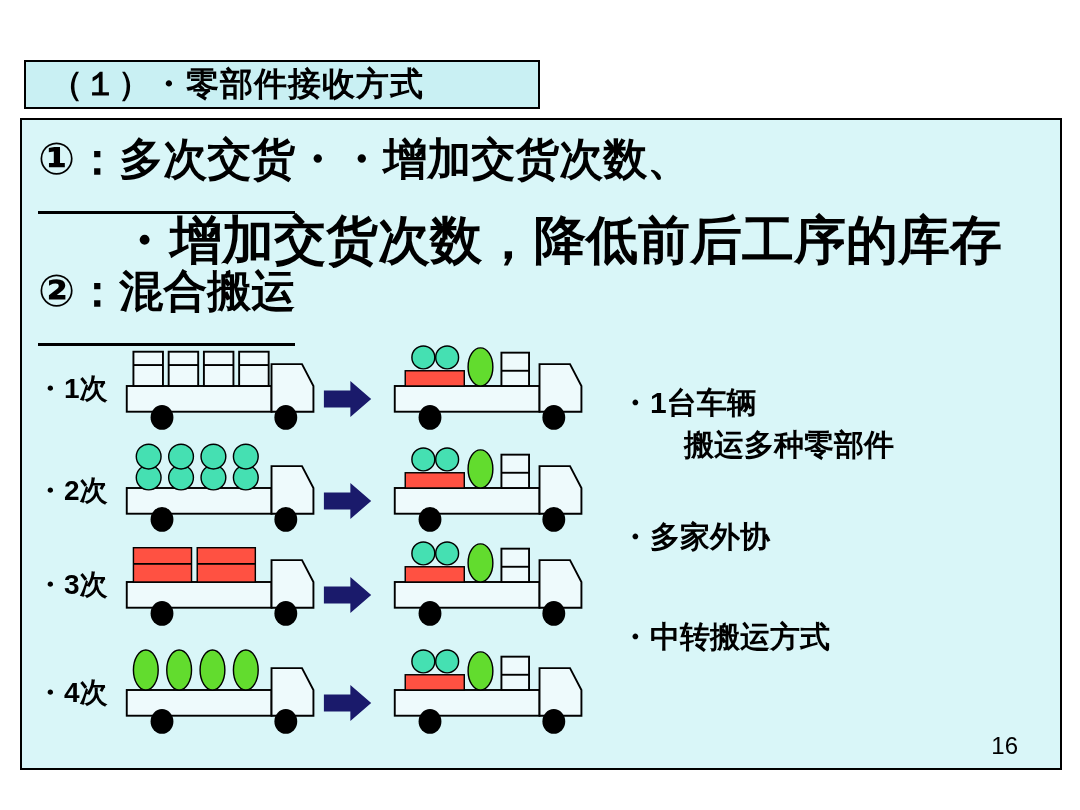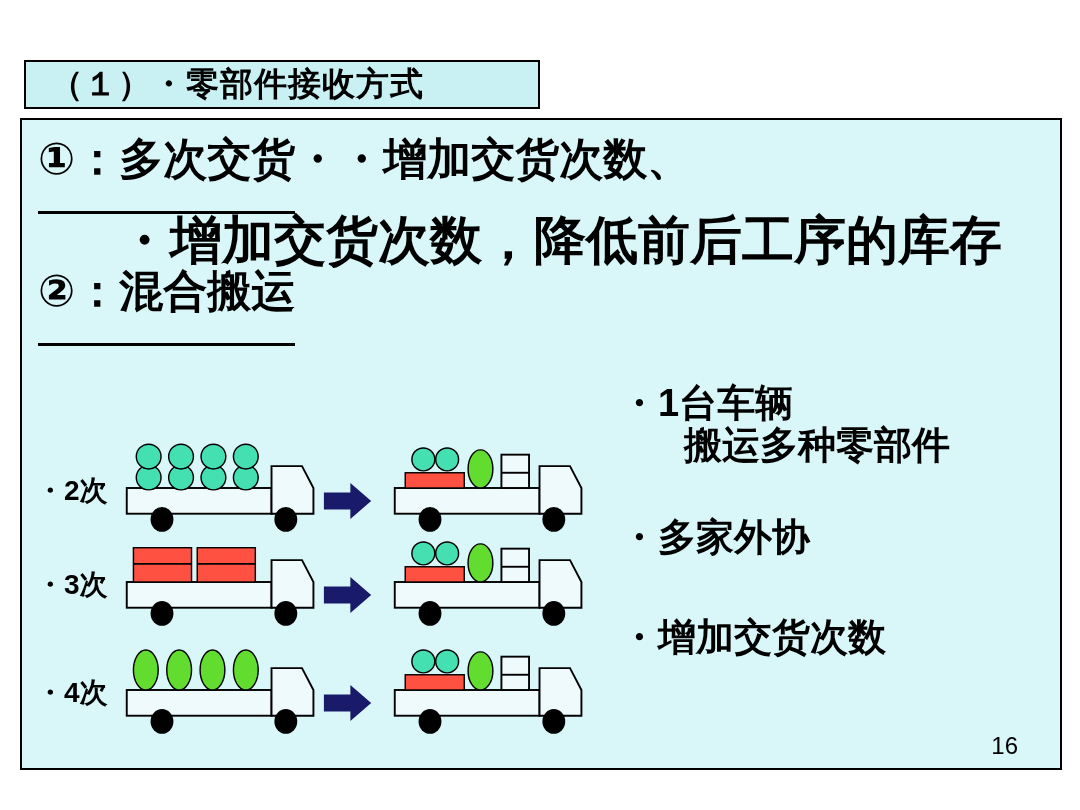--- a/index.html
+++ b/index.html
@@ -43,21 +43,21 @@
   .arrow{position:absolute;left:300px;top:42px;width:52px;height:42px;}
 
   .tbody{fill:var(--truck-fill);stroke:var(--outline);stroke-width:2;}
   .teal{fill:var(--cargo-teal);stroke:var(--outline);stroke-width:1.5;}
   .red{fill:var(--cargo-red);stroke:var(--outline);stroke-width:1.5;}
   .green{fill:var(--cargo-green);stroke:var(--outline);stroke-width:1.5;}
   .divider{stroke:var(--outline);stroke-width:2;}
   .wheel{fill:#000;}
   .blockarrow{fill:var(--arrow-navy);}
 
-  .note{position:absolute;left:598px;font-size:38px;font-weight:600;line-height:42px;white-space:nowrap;}
+  .note{position:absolute;left:598px;font-size:30px;font-weight:600;line-height:42px;white-space:nowrap;}
   .note .indent{padding-left:64px;}
   .note-1{top:262px;}
   .note-2{top:396px;}
   .note-3{top:496px;}
 
   .page-number{position:absolute;right:42px;bottom:8px;font-size:24px;}
 </style>
 </head>
 <body>
 
@@ -126,20 +126,34 @@
     <div class="h1 heading-1">
       <span class="u">①：多次交货</span><span>・・增加交货次数、</span>
     </div>
 
     <div class="heading-sub">・增加交货次数，降低前后工序的库存</div>
 
     <div class="h1 heading-2">
       <span class="u">②：混合搬运</span>
     </div>
 
+    <div class="row" style="top:216px">
+      <div class="row-label">・1次</div>
+      <svg class="truck left-truck" viewBox="0 0 210 100">
+        <use href="#truck-base"></use>
+          <use href="#cargo-boxes"></use>
+      </svg>
+      <svg class="arrow" viewBox="0 0 55 44">
+          <use href="#block-arrow"></use>
+        </svg>
+      <svg class="truck right-truck" viewBox="0 0 210 100">
+        <use href="#truck-base"></use>
+          <use href="#cargo-mixed"></use>
+      </svg>
+    </div>
 
     <div class="row" style="top:318px">
       <div class="row-label">・2次</div>
       <svg class="truck left-truck" viewBox="0 0 210 100">
         <use href="#truck-base"></use>
           <use href="#cargo-circles"></use>
       </svg>
       <svg class="arrow" viewBox="0 0 55 44">
           <use href="#block-arrow"></use>
         </svg>
@@ -182,18 +196,18 @@
     <div class="note note-1">
       <div>・1台车辆</div>
       <div class="indent">搬运多种零部件</div>
     </div>
 
     <div class="note note-2">
       <div>・多家外协</div>
     </div>
 
     <div class="note note-3">
-      <div>・增加交货次数</div>
+      <div>・中转搬运方式</div>
     </div>
 
     <div class="page-number">16</div>
   </div>
 </div>
 
 </body></html>

